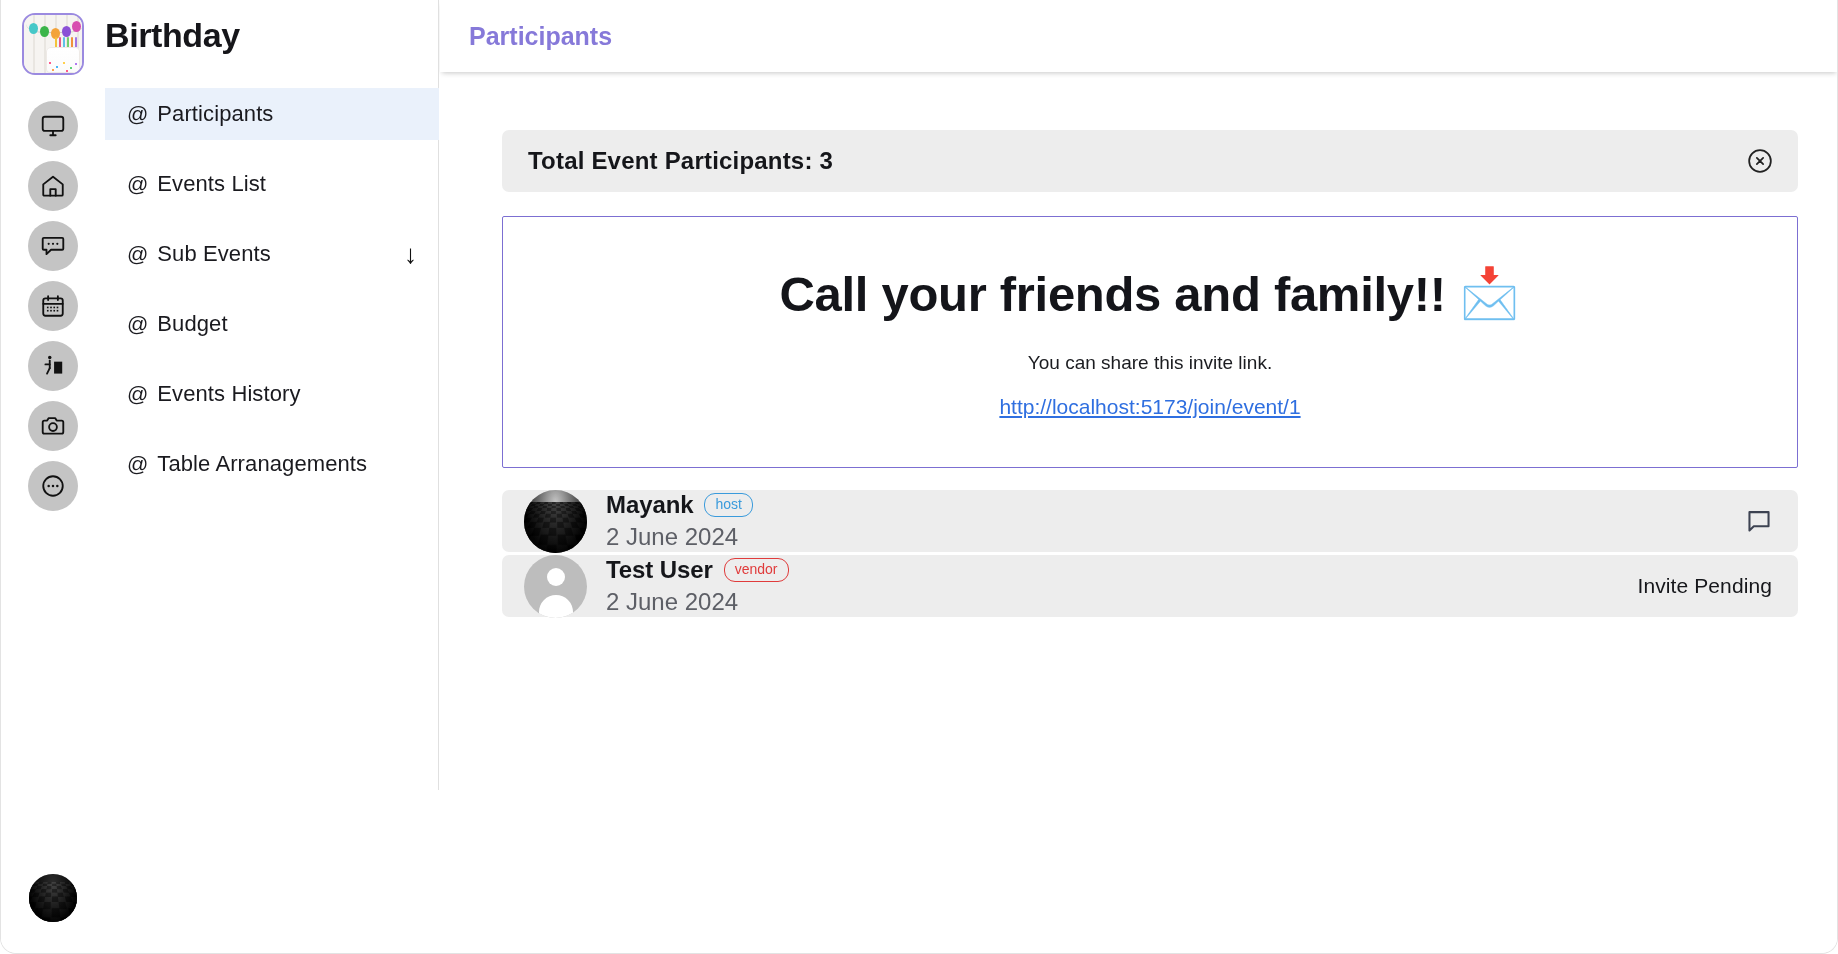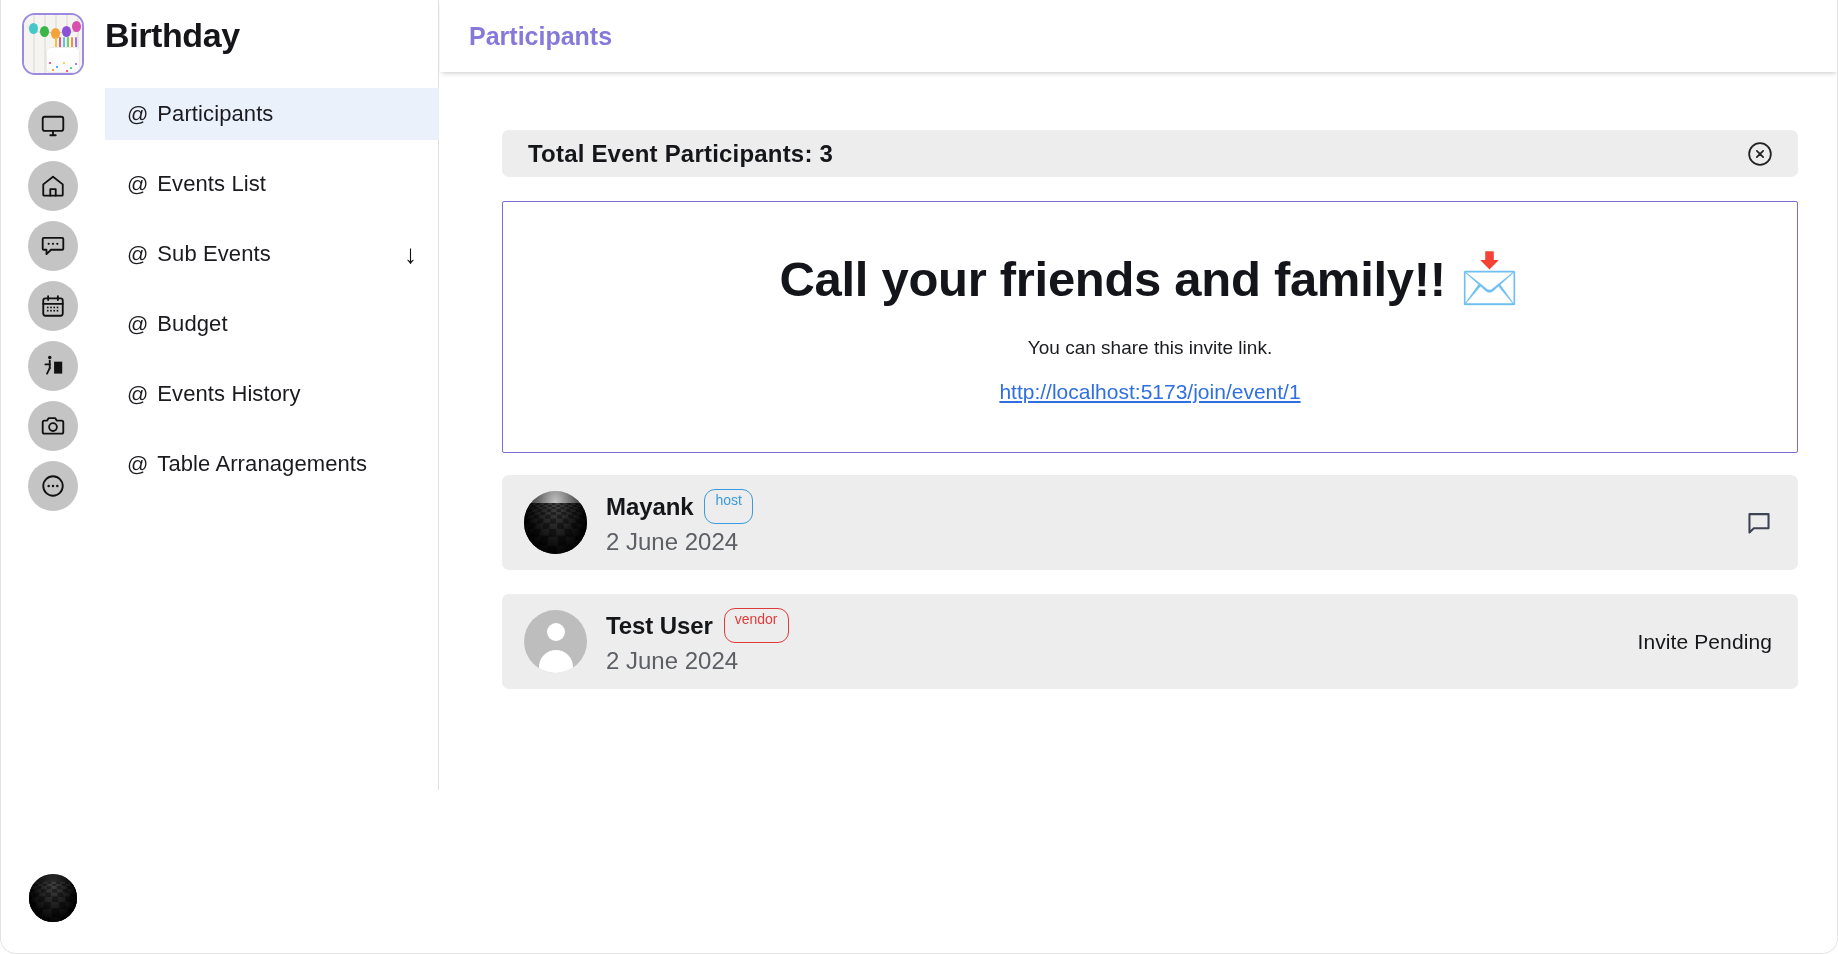--- a/index.html
+++ b/index.html
@@ -173,21 +173,21 @@
     position: absolute;
     left: 439px; top: 72px;
     width: 1398px;
     height: 881px;
     background: #ffffff;
     padding: 58px 40px 0 62px;
     overflow: hidden;
   }
 
   .total-bar {
-    height: 47px;
+    height: 62px;
     background: #ededed;
     border-radius: 7px;
     display: flex;
     align-items: center;
     padding: 0 24px 0 26px;
     margin-bottom: 24px;
   }
   .total-text { font-size: 24px; font-weight: bold; color: #15161a; letter-spacing: .2px; }
   .close-btn { margin-left: auto; cursor: pointer; display: flex; }
 
@@ -214,27 +214,27 @@
   }
   .invite-sub { font-size: 19px; color: #1b1c20; margin-bottom: 21px; }
   .invite-link {
     font-size: 21px;
     color: #2f6fe0;
     text-decoration: underline;
     cursor: pointer;
   }
 
   .p-row {
-    height: 95px;
+    height: 62px;
     background: #ededed;
     border-radius: 7px;
     display: flex;
     align-items: center;
     padding: 0 26px 0 22px;
-    margin-bottom: 24px;
+    margin-bottom: 3px;
   }
   .p-avatar {
     width: 63px; height: 63px;
     border-radius: 50%;
     overflow: hidden;
     flex: none;
     margin-right: 19px;
     position: relative;
     background: #bdbdbd;
   }
@@ -250,21 +250,21 @@
     position: absolute; left: 50%; bottom: -9px;
     transform: translateX(-50%);
     width: 34px; height: 32px; border-radius: 17px 17px 0 0;
     background: #ffffff;
   }
   .p-info { display: flex; flex-direction: column; gap: 4px; }
   .p-name-line { display: flex; align-items: center; gap: 11px; }
   .p-name { font-size: 24px; font-weight: bold; color: #15161a; letter-spacing: -.1px; }
   .p-badge {
     font-size: 14px;
-    padding: 2px 10px 14px;
+    padding: 2px 10px 3px;
     border-radius: 11px;
     border: 1px solid currentColor;
     line-height: 1.25;
   }
   .badge-host { color: #3a9bdc; }
   .badge-vendor { color: #e03b3b; }
   .badge-guest { color: #2e8b45; }
   .p-date { font-size: 24px; color: #5d5f66; }
   .p-right { margin-left: auto; display: flex; align-items: flex-end; }
   .p-status { font-size: 21px; color: #16171b; letter-spacing: .1px; }

